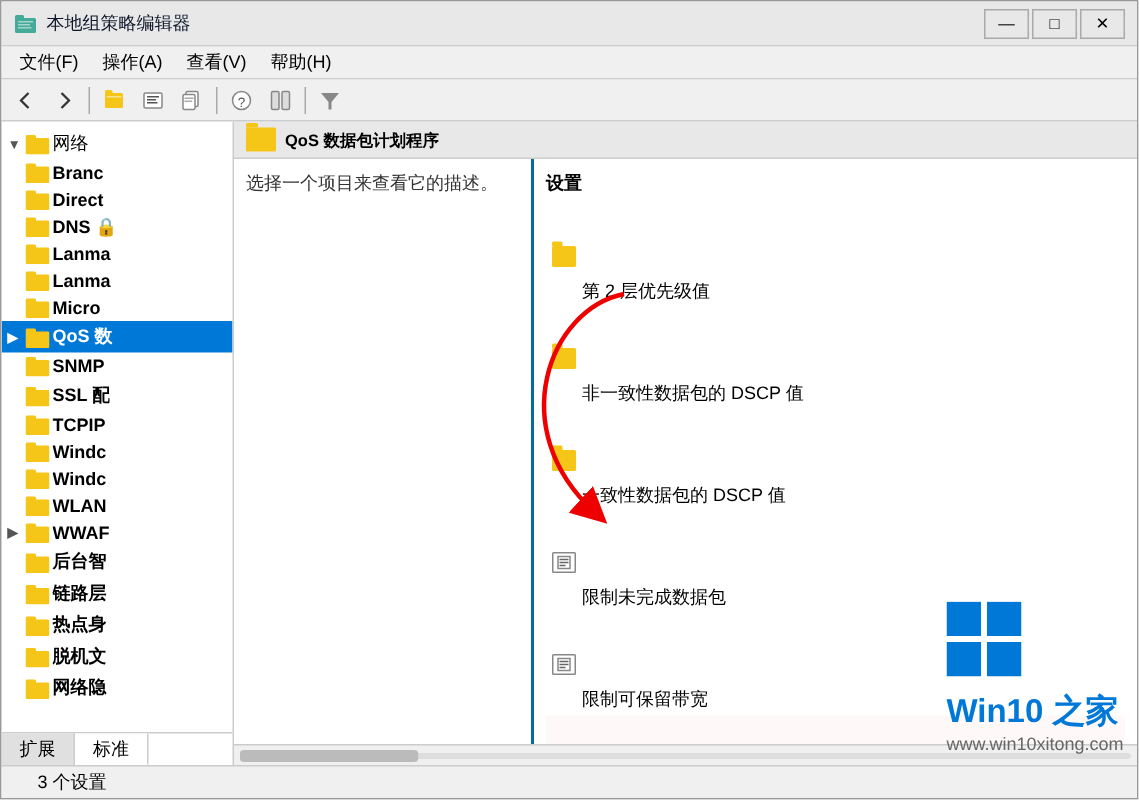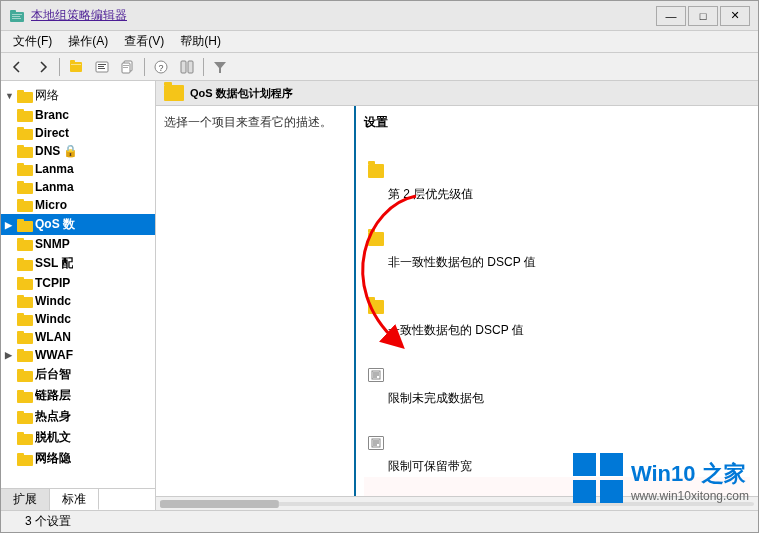--- a/index.html
+++ b/index.html
@@ -37,22 +37,21 @@
       display: flex;
       align-items: center;
       gap: 6px;
     }
     .title-icon {
       width: 16px;
       height: 16px;
     }
     .title-text {
       font-size: 12px;
-      color: #4c1d95;
-      text-decoration: underline;
+      color: #0f172a;
     }
     .title-bar-buttons {
       display: flex;
       gap: 2px;
     }
     .title-btn {
       width: 30px;
       height: 20px;
       background: #e8e8e8;
       border: 1px solid #aaa;
@@ -342,23 +341,24 @@
       font-size: 12px;
       flex-shrink: 0;
     }
 
     
     .watermark {
       position: absolute;
       bottom: 30px;
       right: 10px;
       display: flex;
-      align-items: flex-end;
+      align-items: flex-start;
       gap: 8px;
       z-index: 50;
+      flex-direction: column;
     }
     .watermark-logo {
       width: 50px;
       height: 50px;
     }
     .watermark-text {
       font-size: 22px;
       font-weight: bold;
       color: #0078d7;
     }

